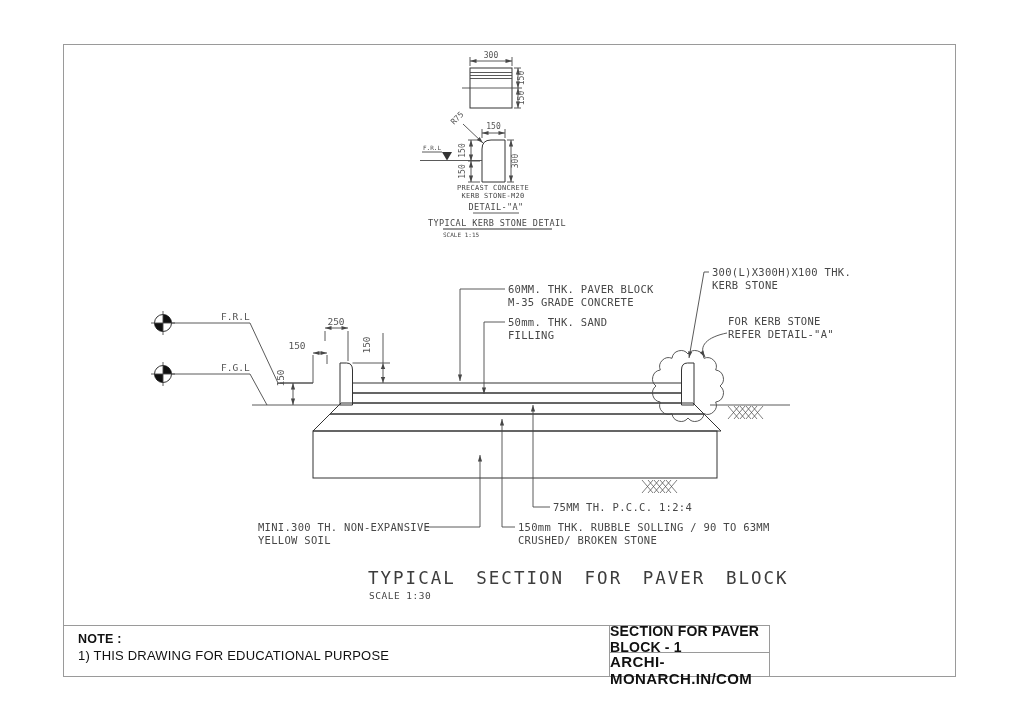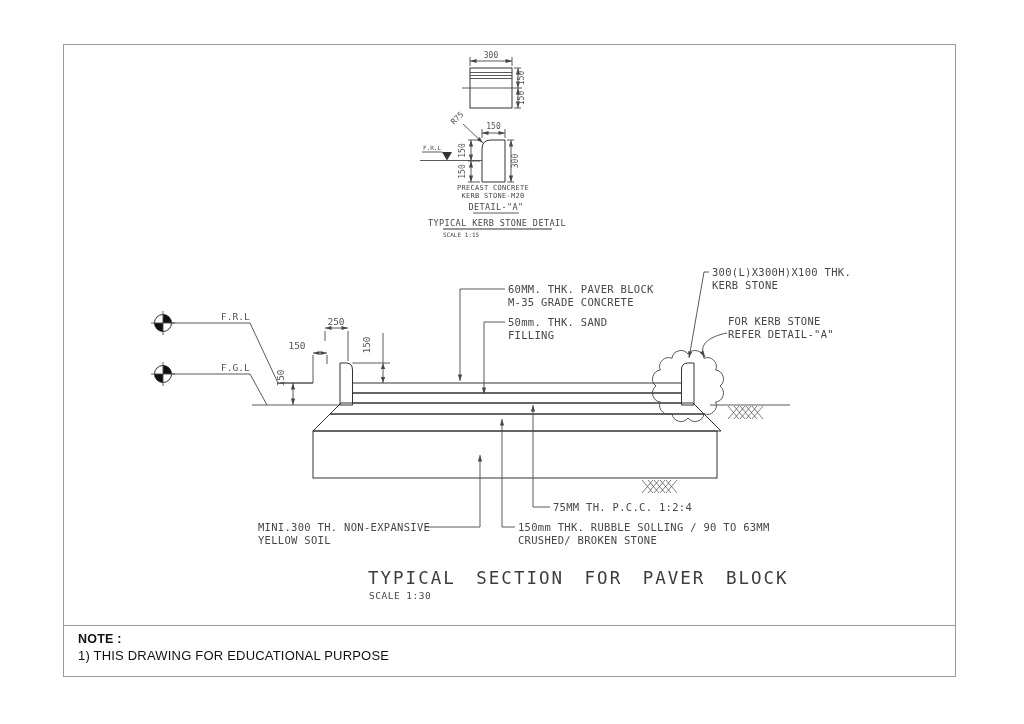--- a/index.html
+++ b/index.html
@@ -1,20 +1,20 @@
 <!DOCTYPE html>
 <html><head>
 <meta charset="utf-8">
 <style>
   html,body{margin:0;padding:0;background:#fff;}
   body{width:1024px;height:724px;position:relative;overflow:hidden;
        font-family:"Liberation Sans", sans-serif;}
   .frame{position:absolute;left:63px;top:44px;width:893px;height:633px;
          border:1px solid #9a9a9a;box-sizing:border-box;background:#fff;}
-  .band{position:absolute;left:63px;top:625px;width:893px;height:52px;
+  .band{position:absolute;left:63px;top:625px;width:707px;height:52px;
         border:1px solid #9a9a9a;border-top:1px solid #9a9a9a;box-sizing:border-box;
         display:flex;}
   .note-cell{width:545px;box-sizing:border-box;padding:5px 0 0 14px;color:#111;}
   .note-h{font-weight:bold;font-size:12.5px;line-height:16px;letter-spacing:.2px;}
   .note-l{font-weight:normal;font-size:13px;line-height:17px;letter-spacing:.2px;}
   .tb-right{flex:1;border-left:1px solid #9a9a9a;display:flex;flex-direction:column;box-sizing:border-box;}
   .tb-row1{height:26px;border-bottom:1px solid #9a9a9a;display:flex;align-items:center;justify-content:center;
            font-weight:bold;font-size:14px;color:#111;letter-spacing:.2px;}
   .tb-row2{flex:1;display:flex;align-items:center;justify-content:center;
            font-weight:bold;font-size:15px;color:#111;letter-spacing:.4px;}
@@ -249,13 +249,17 @@
     <text class="cad ttl" x="368" y="584">TYPICAL SECTION FOR PAVER BLOCK</text>
     <text class="cad scl" x="369" y="599">SCALE 1:30</text>
   </g>
 </svg>
 
 <div class="band">
   <div class="note-cell">
     <div class="note-h">NOTE :</div>
     <div class="note-l">1) THIS DRAWING FOR EDUCATIONAL PURPOSE</div>
   </div>
+  <div class="tb-right">
+    <div class="tb-row1">SECTION FOR PAVER BLOCK - 1</div>
+    <div class="tb-row2">ARCHI-MONARCH.IN/COM</div>
+  </div>
 </div>
 
 </body></html>

